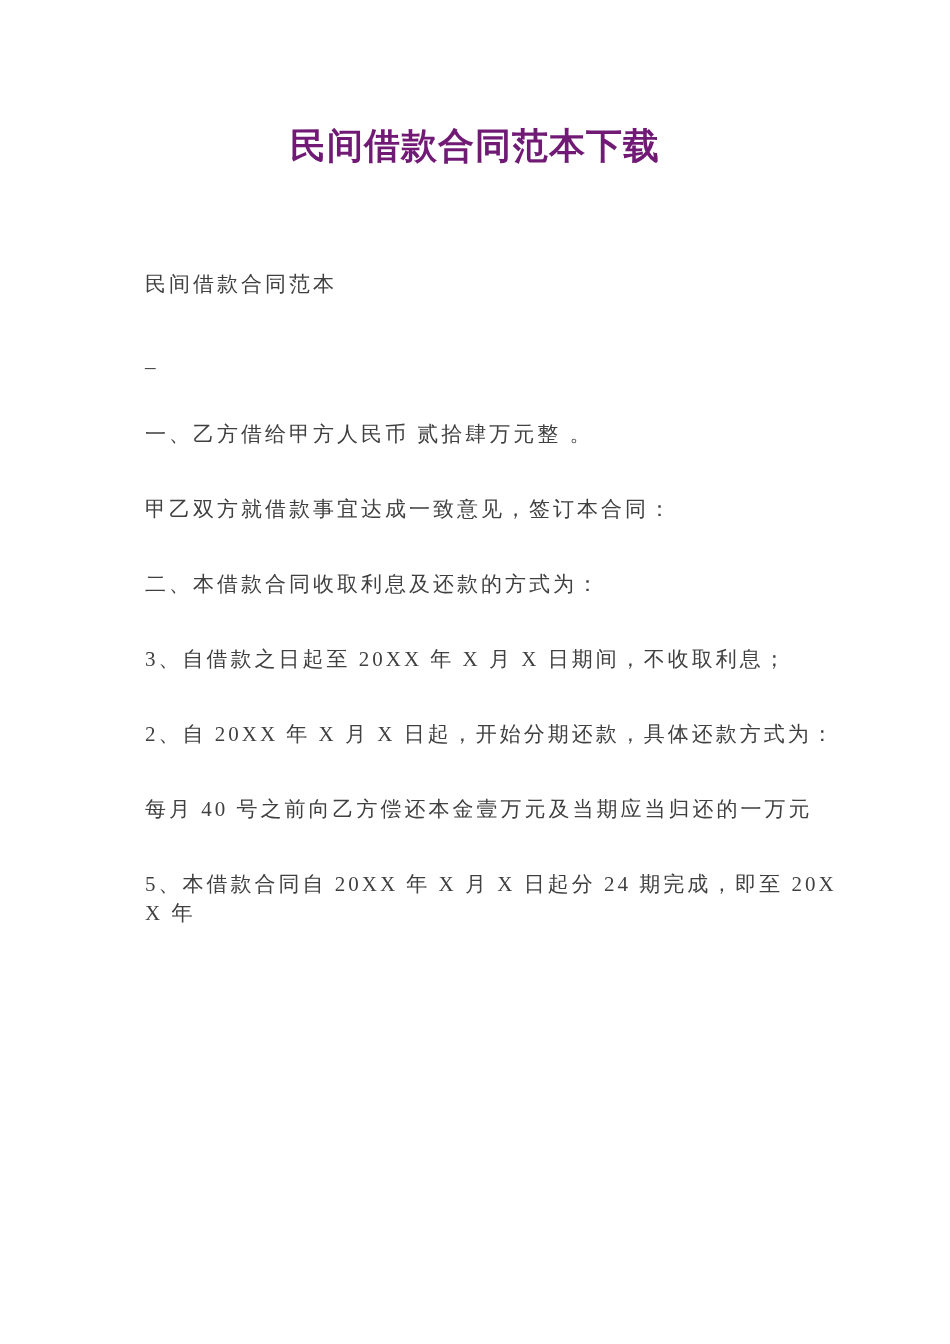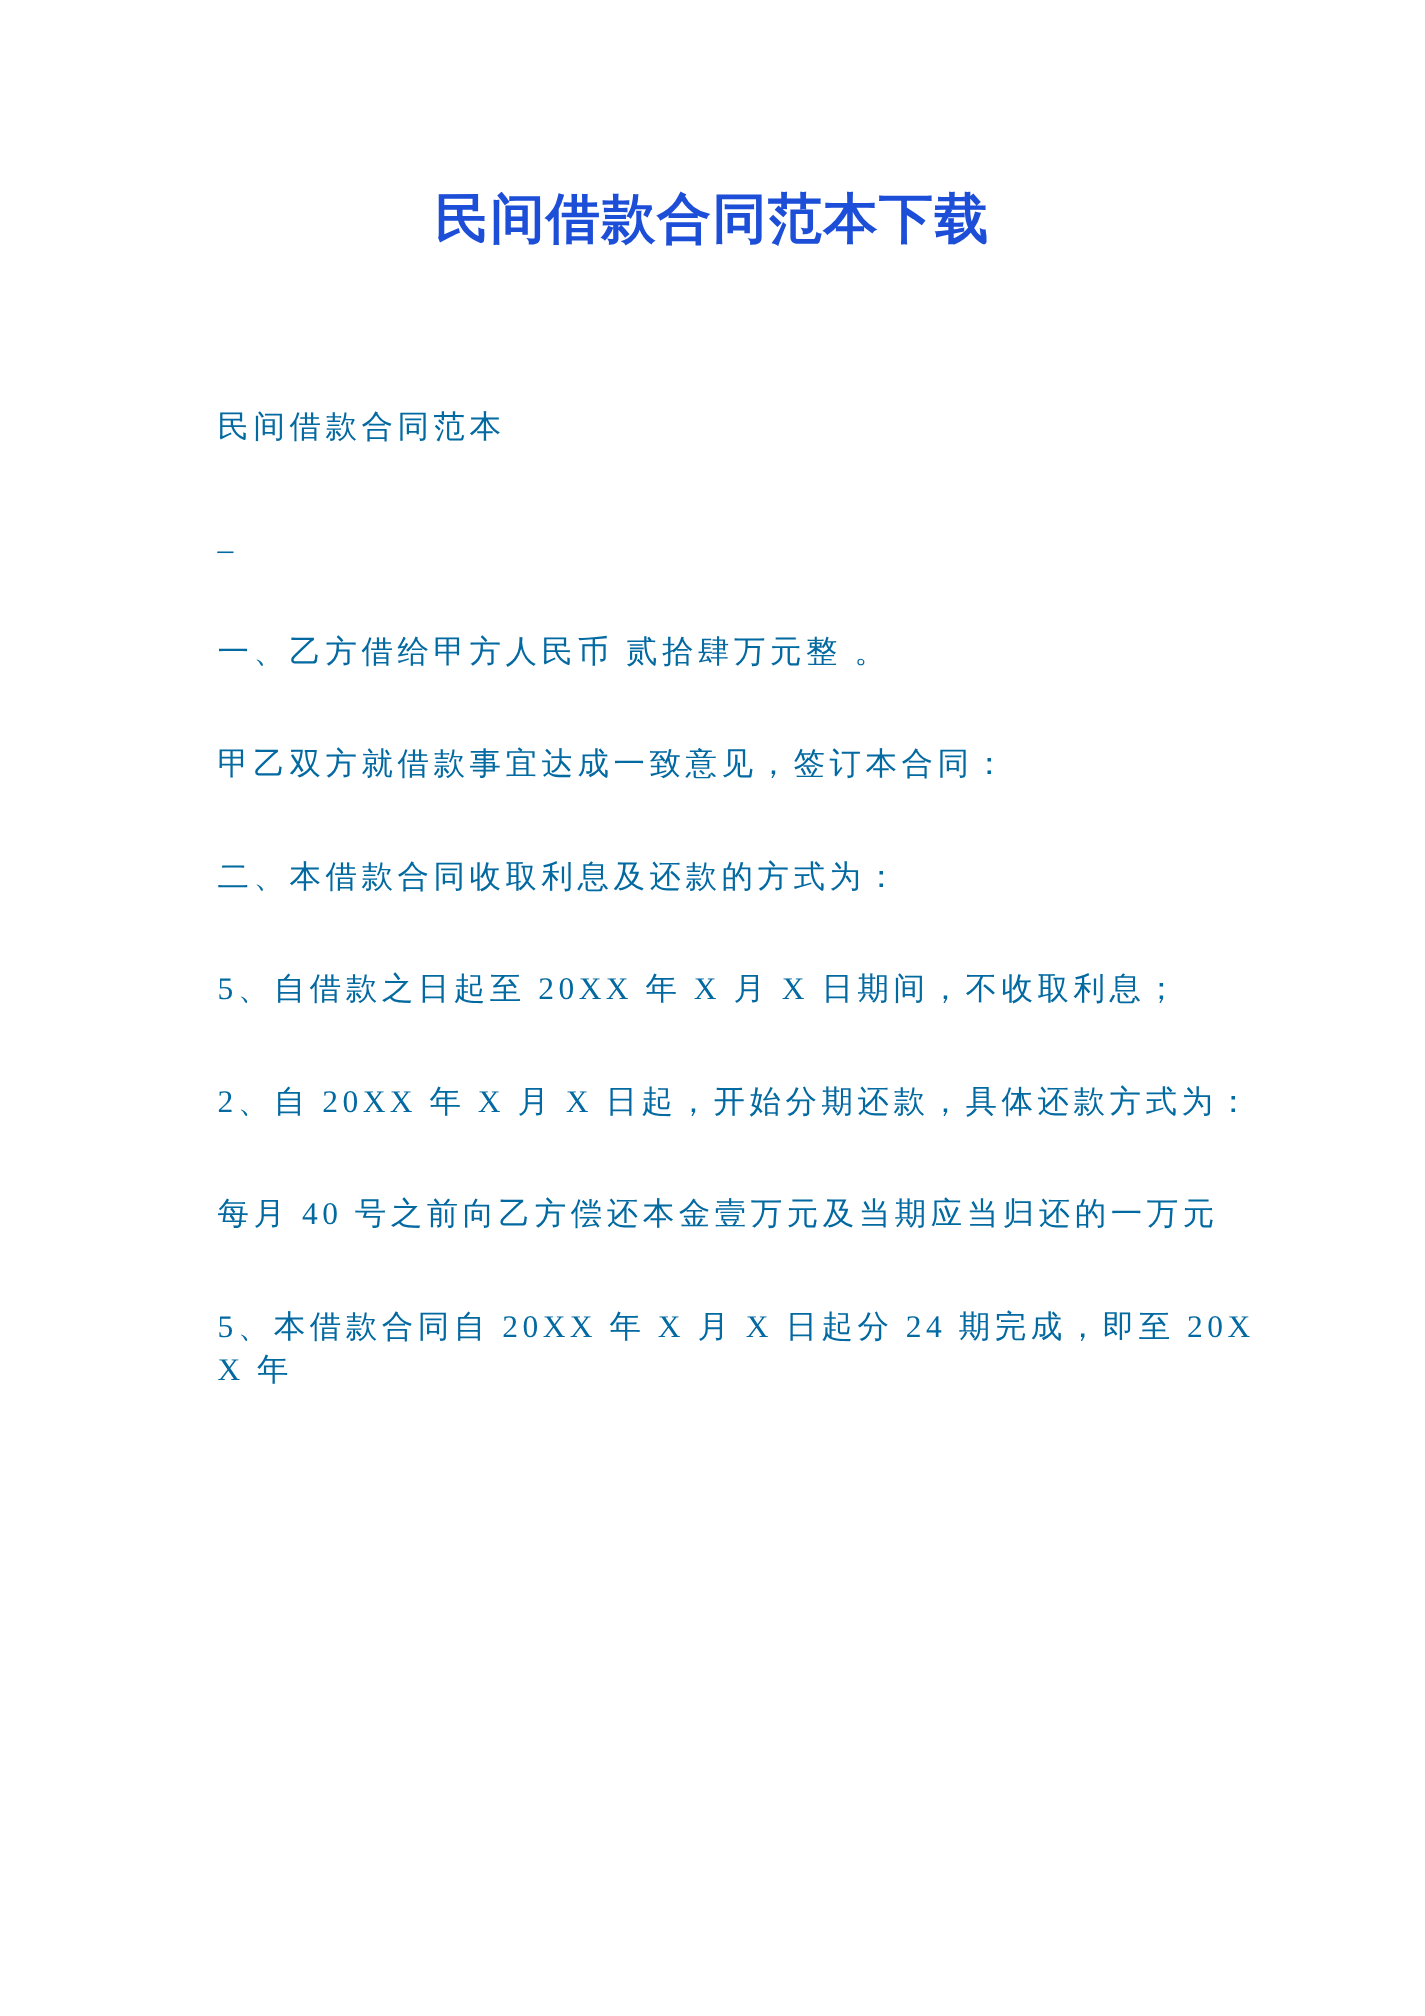--- a/index.html
+++ b/index.html
@@ -28,34 +28,34 @@
   }
   .body {
     padding: 100px 105px 0 145px;
   }
   .para {
     margin: 0 0 46px 0;
     font-family: "Liberation Serif", "DejaVu Serif", serif;
     font-size: 21px;
     line-height: 29px;
     letter-spacing: 3px;
-    color: #0369a1;
+    color: #404040;
     white-space: pre-wrap;
     word-break: break-all;
   }
 </style>
 </head>
 <body>
 
 <div class="page">
-  <h1 class="title" style="color: #1d4ed8;">民间借款合同范本下载</h1>
+  <h1 class="title" style="color: #701a75;">民间借款合同范本下载</h1>
   <div class="body">
     <p class="para">民间借款合同范本</p>
     <p class="para">_</p>
     <p class="para">一、乙方借给甲方人民币 贰拾肆万元整 。</p>
     <p class="para">甲乙双方就借款事宜达成一致意见，签订本合同：</p>
     <p class="para">二、本借款合同收取利息及还款的方式为：</p>
-    <p class="para">5、自借款之日起至 20XX 年 X 月 X 日期间，不收取利息；</p>
+    <p class="para">3、自借款之日起至 20XX 年 X 月 X 日期间，不收取利息；</p>
     <p class="para">2、自 20XX 年 X 月 X 日起，开始分期还款，具体还款方式为：</p>
     <p class="para">每月 40 号之前向乙方偿还本金壹万元及当期应当归还的一万元</p>
     <p class="para">5、本借款合同自 20XX 年 X 月 X 日起分 24 期完成，即至 20XX 年</p>
   </div>
 </div>
 
 </body></html>

